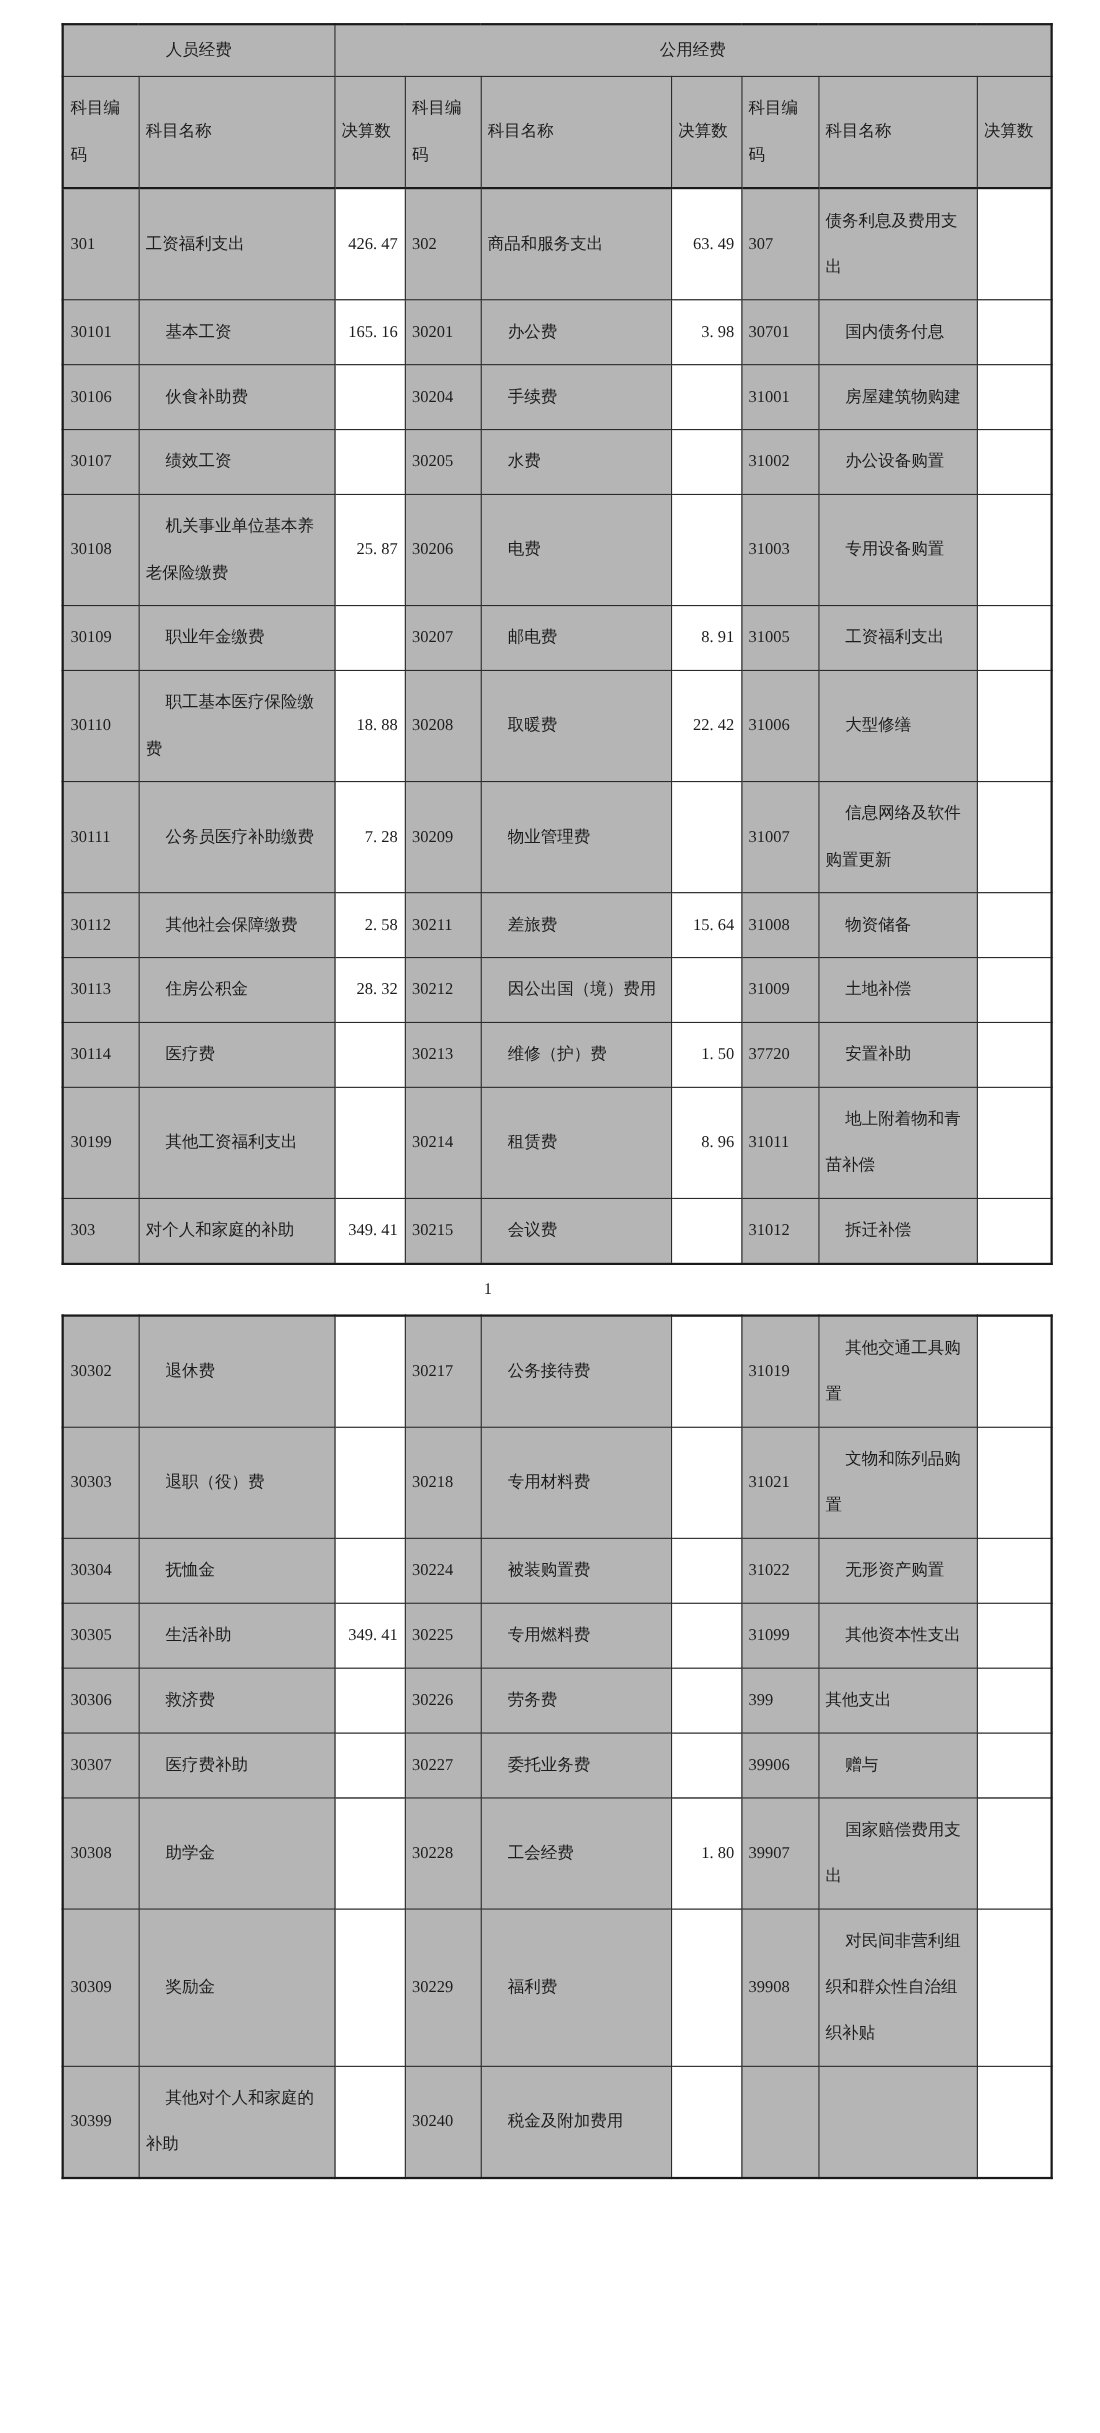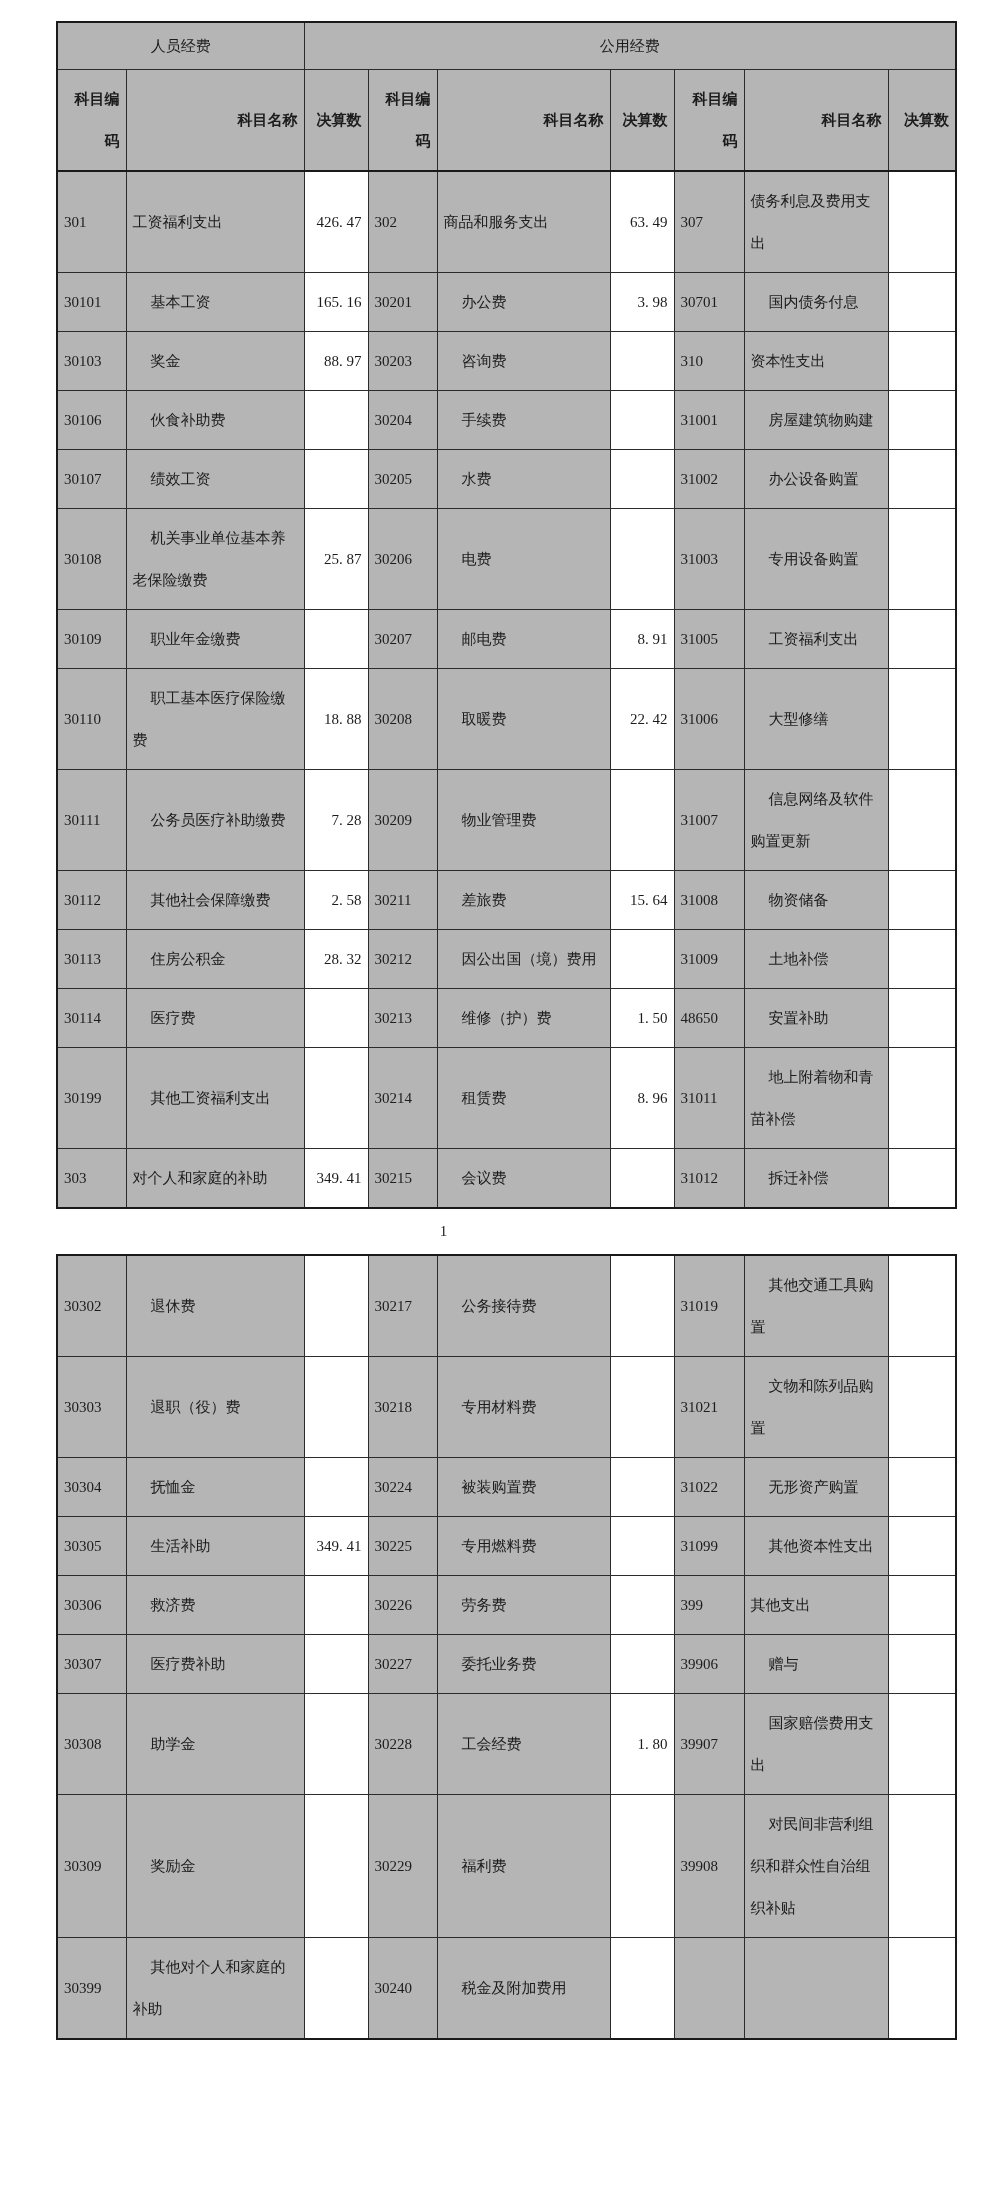--- a/index.html
+++ b/index.html
@@ -41,22 +41,22 @@
   }
   tr.group-row th{
     height:46px;
     padding:2px 4px;
     text-align:center;
     font-weight:normal;
     background:var(--gray);
   }
   tr.colhead-row th{
     height:95px;
-    text-align:right;
-    font-weight:bold;
+    text-align:left;
+    font-weight:normal;
     background:var(--gray);
     border-bottom:2px solid var(--frame);
   }
   td.code{
     text-align:left;
     padding-left:10px;
     background:var(--gray);
   }
   td.name{
     text-align:left;
@@ -132,31 +132,20 @@
           <td class="name indent">基本工资</td>
           <td class="amount">165. 16</td>
           <td class="code">30201</td>
           <td class="name indent">办公费</td>
           <td class="amount">3. 98</td>
           <td class="code">30701</td>
           <td class="name indent">国内债务付息</td>
           <td class="amount"></td>
         </tr>
         <tr>
-          <td class="code">30103</td>
-          <td class="name indent">奖金</td>
-          <td class="amount">88. 97</td>
-          <td class="code">30203</td>
-          <td class="name indent">咨询费</td>
-          <td class="amount"></td>
-          <td class="code">310</td>
-          <td class="name">资本性支出</td>
-          <td class="amount"></td>
-        </tr>
-        <tr>
           <td class="code">30106</td>
           <td class="name indent">伙食补助费</td>
           <td class="amount"></td>
           <td class="code">30204</td>
           <td class="name indent">手续费</td>
           <td class="amount"></td>
           <td class="code">31001</td>
           <td class="name indent">房屋建筑物购建</td>
           <td class="amount"></td>
         </tr>
@@ -237,21 +226,21 @@
           <td class="name indent">土地补偿</td>
           <td class="amount"></td>
         </tr>
         <tr>
           <td class="code">30114</td>
           <td class="name indent">医疗费</td>
           <td class="amount"></td>
           <td class="code">30213</td>
           <td class="name indent">维修（护）费</td>
           <td class="amount">1. 50</td>
-          <td class="code">48650</td>
+          <td class="code">37720</td>
           <td class="name indent">安置补助</td>
           <td class="amount"></td>
         </tr>
         <tr>
           <td class="code">30199</td>
           <td class="name indent">其他工资福利支出</td>
           <td class="amount"></td>
           <td class="code">30214</td>
           <td class="name indent">租赁费</td>
           <td class="amount">8. 96</td>

